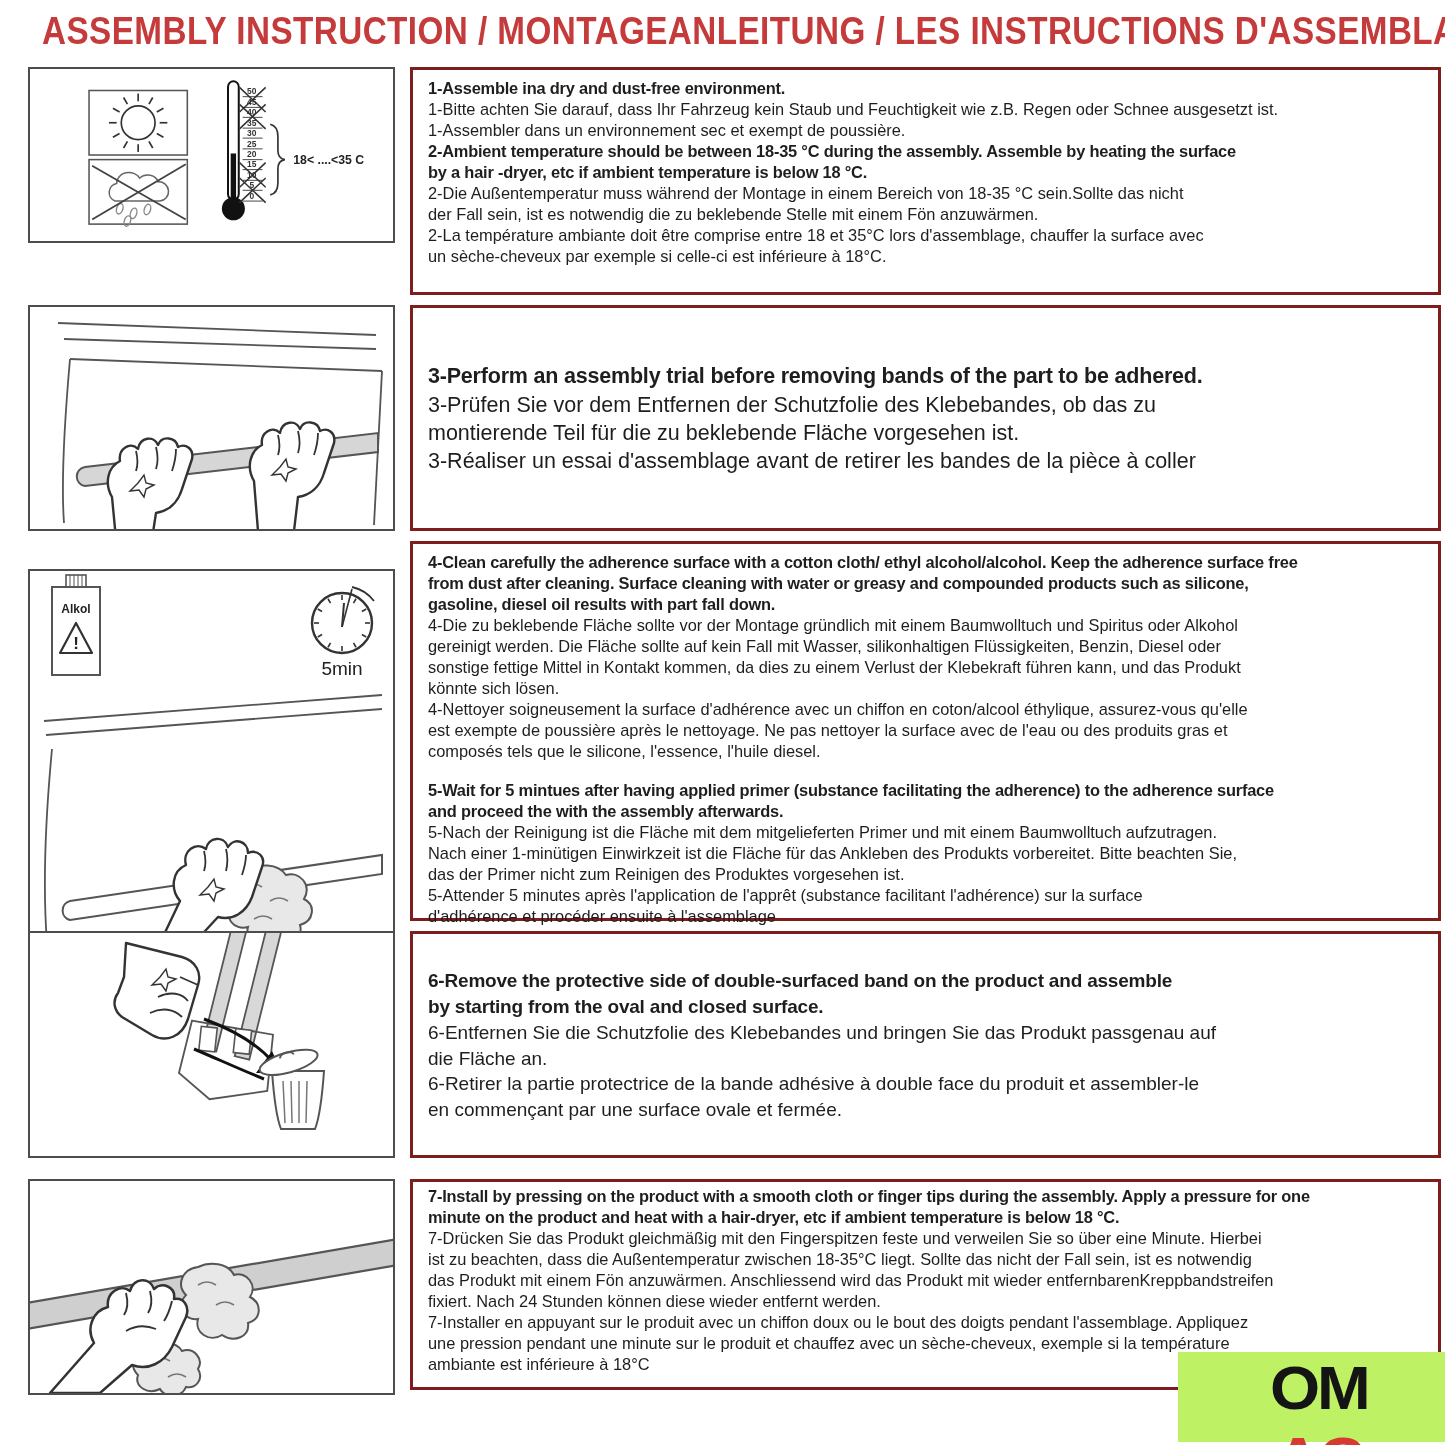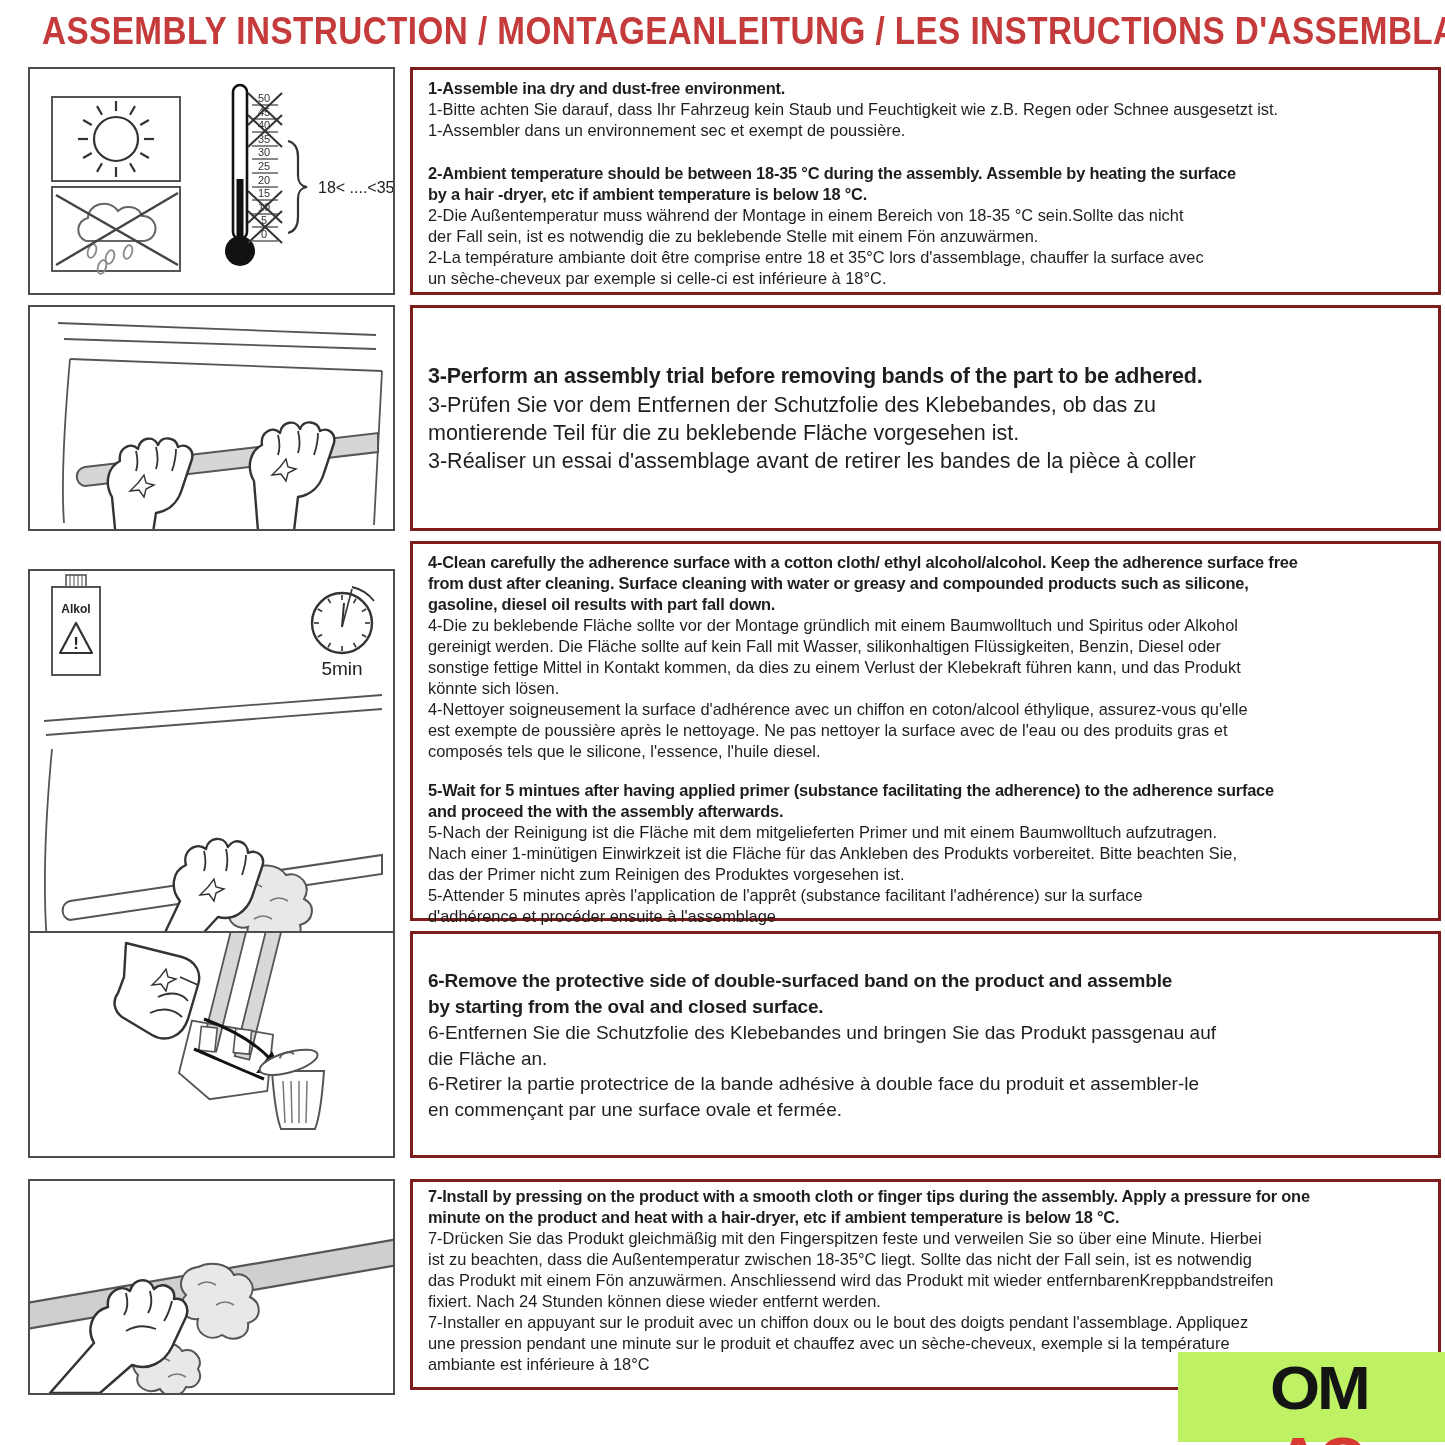--- a/index.html
+++ b/index.html
@@ -10,37 +10,37 @@
   .box{position:absolute;background:#fff;box-sizing:border-box;}
   .ibox{border:2px solid #4d4d4d;left:28px;width:367px;}
   .ibox svg{position:absolute;left:0;top:0;width:100%;height:100%;}
   .tbox{border:3px solid #7f1d1d;left:410px;width:1031px;padding:8px 12px 6px 15px;}
   .tbox.center{display:flex;flex-direction:column;justify-content:center;}
   p{margin:0;white-space:pre-line;}
   .t17{font-size:16.4px;line-height:1.28;}
   .t21{font-size:21.5px;line-height:1.32;}
   .t19{font-size:19px;line-height:1.36;}
   .b{font-weight:bold;letter-spacing:-0.2px;}
-  .gap{margin-top:22px;}
+  .gap{}
   .gap-sm{margin-top:18px;}
   .logo{position:absolute;left:1178px;top:1352px;width:267px;height:90px;background:#bef264;
         display:flex;align-items:center;justify-content:flex-start;padding-left:10px;box-sizing:border-box;flex-direction:column;}
   .logo span{font-weight:bold;font-size:62px;letter-spacing:-3px;transform:scaleX(1.04);transform-origin:left center;}
   .lb{color:#141414;}
   .lr{color:#d63a31;}
   svg text{font-family:"Liberation Sans",sans-serif;}
 </style>
 </head>
 <body>
 
 <div class="page">
 
   <div class="title">ASSEMBLY INSTRUCTION / MONTAGEANLEITUNG / LES INSTRUCTIONS D'ASSEMBLAGE</div>
 
-  <div class="box ibox" style="top:67px;height:228px;">
+  <div class="box ibox" style="top:67px;height:176px;font-weight:bold;">
     <svg viewBox="0 0 363 224">
 
       <rect x="22" y="28" width="128" height="84" fill="#fff" stroke="#555" stroke-width="2"></rect>
       <g transform="translate(86,70)" stroke="#333" stroke-width="2.2" fill="none">
         <circle cx="0" cy="0" r="22"></circle>
         <g>
           <line x1="0" y1="-28" x2="0" y2="-38"></line>
           <line x1="0" y1="-28" x2="0" y2="-38" transform="rotate(30)"></line>
           <line x1="0" y1="-28" x2="0" y2="-38" transform="rotate(60)"></line>
           <line x1="0" y1="-28" x2="0" y2="-38" transform="rotate(90)"></line>

